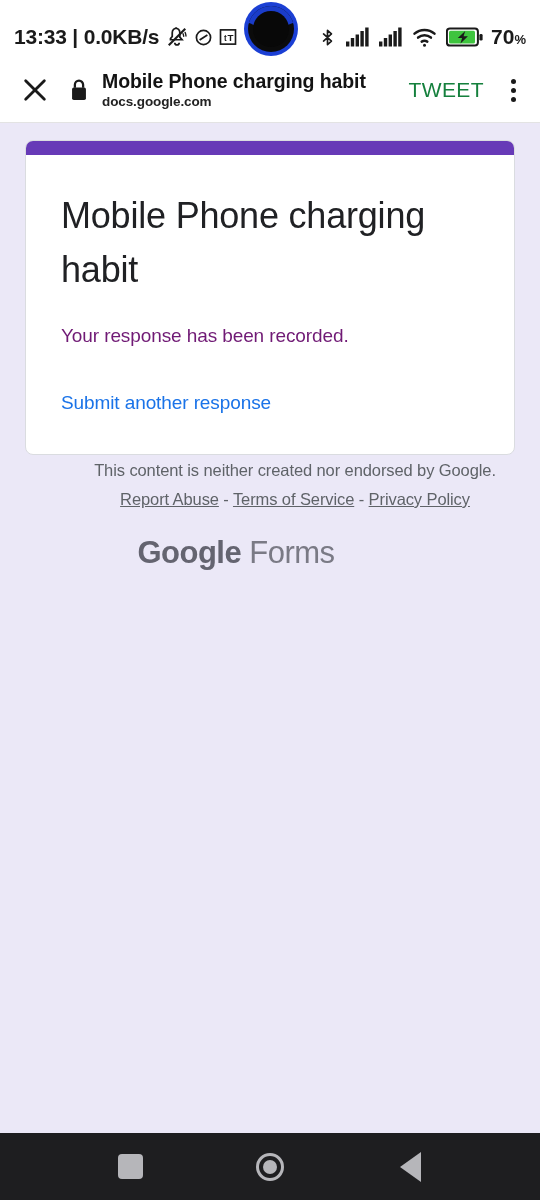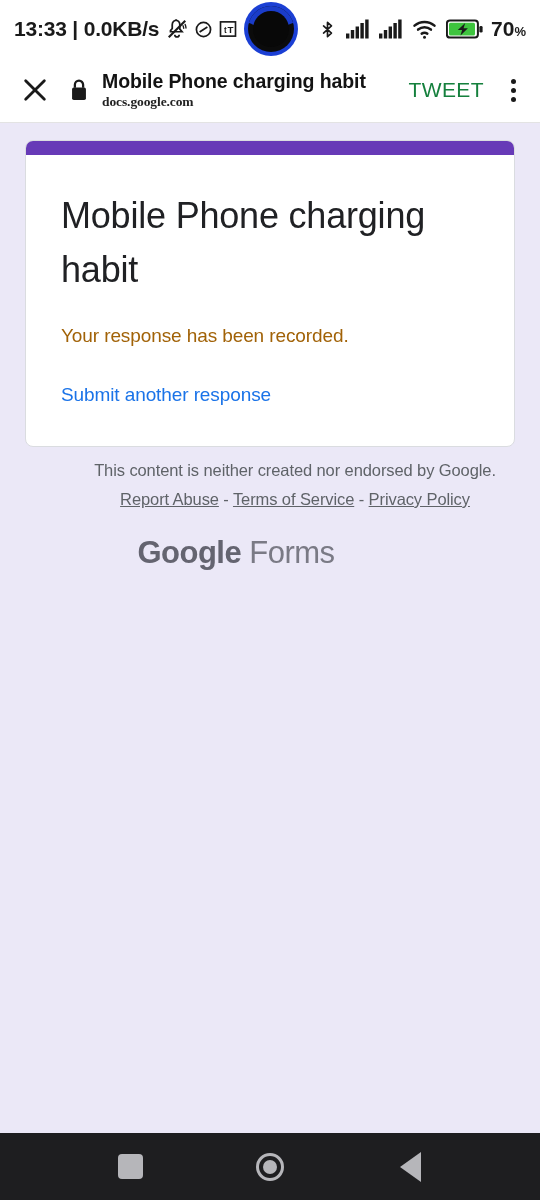--- a/index.html
+++ b/index.html
@@ -12,21 +12,21 @@
     height: 1200px;
     position: relative;
     overflow: hidden;
     font-family: "Liberation Sans", sans-serif;
     -webkit-font-smoothing: antialiased;
   }
 
   
   #status-bar {
     position: absolute;
-    left: 0; top: 0;
+    left: 0; top: 8px;
     width: 540px; height: 58px;
     background: #ffffff;
     display: flex;
     align-items: center;
     justify-content: space-between;
     padding: 12px 14px;
     box-sizing: border-box;
   }
   .sb-left {
     display: flex;
@@ -115,21 +115,20 @@
     overflow: hidden;
     text-overflow: ellipsis;
     letter-spacing: -0.1px;
   }
   #site-url {
     font-size: 13.5px;
     font-weight: bold;
     color: #222222;
     margin-top: 2px;
     letter-spacing: -0.1px;
-    font-family: Liberation Serif, serif;
   }
   #tweet-btn {
     font-size: 21px;
     color: #15803d;
     letter-spacing: 0.4px;
     padding: 8px 6px;
     cursor: pointer;
     white-space: nowrap;
   }
   #overflow-menu {
@@ -176,22 +175,22 @@
   #form-heading {
     font-size: 36px;
     line-height: 54px;
     color: #202124;
     font-weight: normal;
     margin: 0;
     letter-spacing: -0.2px;
   }
   #confirmation-text {
     font-size: 19px;
-    color: #a16207;
-    margin: 28px 0 0 0;
+    color: #701a75;
+    margin: 28px 0 8px 0;
     letter-spacing: -0.1px;
   }
   #submit-another-link {
     display: inline-block;
     font-size: 19px;
     color: #1a73e8;
     margin-top: 37px;
     cursor: pointer;
     letter-spacing: -0.1px;
   }

